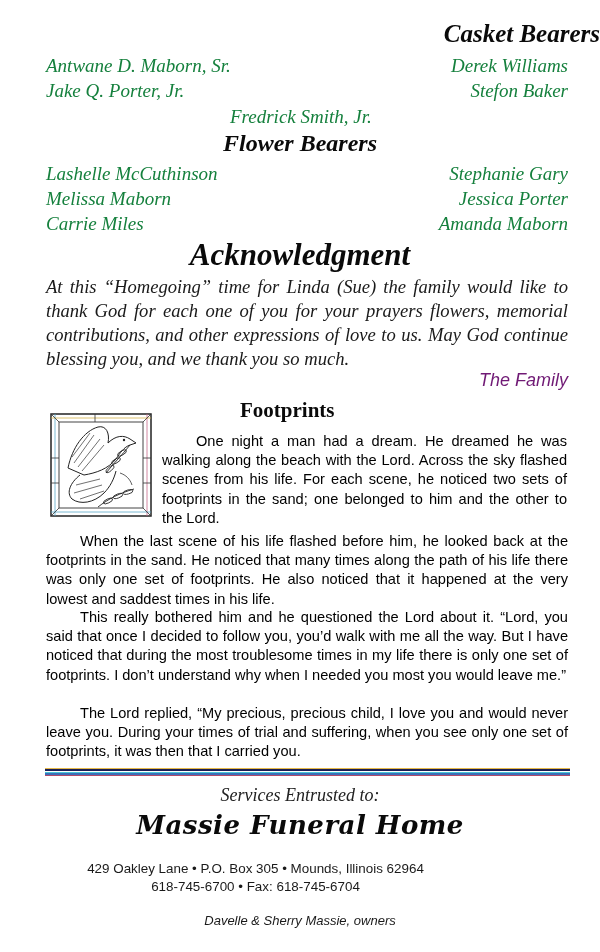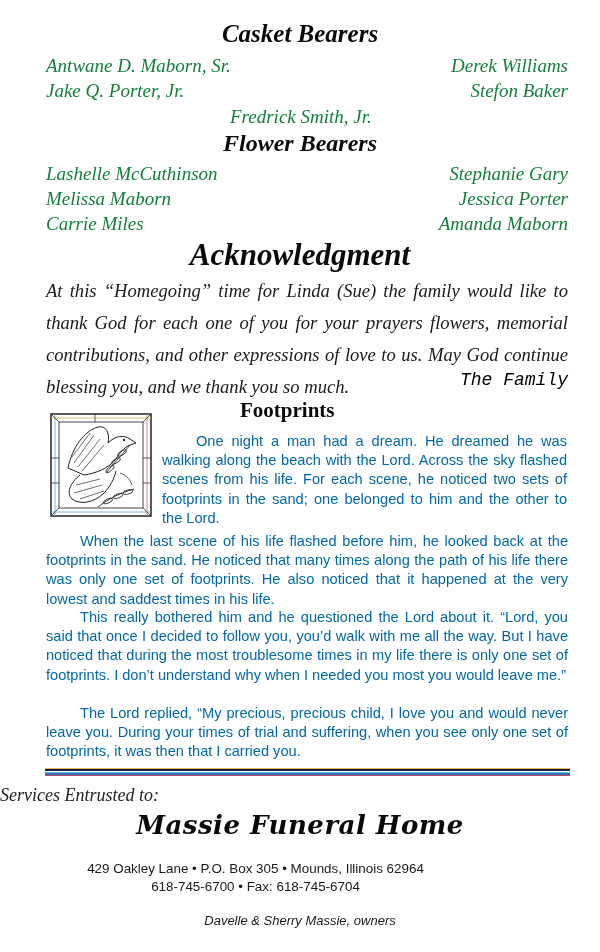--- a/index.html
+++ b/index.html
@@ -1,47 +1,47 @@
 <!DOCTYPE html>
 <html><head>
 <meta charset="utf-8">
 <style>
   html, body { margin: 0; padding: 0; background: #ffffff; }
   body { width: 600px; height: 952px; position: relative; overflow: hidden; color: #111; }
 
   .heading { position: absolute; left: 0; width: 600px; text-align: center; font-family: "Liberation Serif", serif; font-weight: bold; font-style: italic; color: #0a0a0a; }
-  #casket-heading { top: 20px; font-size: 25px; }
+  #casket-heading { top: 20px; font-size: 25px; text-align: right; }
   #flower-heading { top: 130px; font-size: 24px; }
   #ack-heading { top: 237px; font-size: 31px; }
 
   .name { position: absolute; font-family: "Liberation Serif", serif; font-style: italic; font-size: 19px; color: #15803d; white-space: nowrap; }
   .name.left { left: 46px; }
   .name.right { right: 32px; text-align: right; }
   .name.center { left: 230px; }
 
-  #ack-body { position: absolute; left: 46px; top: 275px; width: 522px; font-family: "Liberation Serif", serif; font-style: italic; font-size: 18.6px; line-height: 32px; color: #1a1a1a; text-align: justify; text-align-last: left; }
-  #ack-sign { position: absolute; right: 32px; top: 370px; font-family: Liberation Mono, monospace; font-style: italic; font-size: 18px; color: #000000; }
+  #ack-body { position: absolute; left: 46px; top: 275px; width: 522px; font-family: "Liberation Serif", serif; font-style: italic; font-size: 18.6px; line-height: 24px; color: #1a1a1a; text-align: justify; text-align-last: left; }
+  #ack-sign { position: absolute; right: 32px; top: 370px; font-family: Liberation Sans, sans-serif; font-style: italic; font-size: 18px; color: #701a75; }
 
   #dove { position: absolute; left: 50px; top: 413px; width: 102px; height: 104px; }
   #fp-heading { position: absolute; left: 240px; top: 398px; font-family: "Liberation Serif", serif; font-weight: bold; font-size: 21px; color: #0a0a0a; }
 
-  .fp { position: absolute; font-family: "Liberation Sans", sans-serif; font-size: 14.6px; line-height: 19.2px; color: #0369a1; }
+  .fp { position: absolute; font-family: "Liberation Sans", sans-serif; font-size: 14.6px; line-height: 19.2px; color: #000000; }
   .fp p { margin: 0; text-align: justify; }
   .fp p.indent { text-indent: 34px; }
   #fp-p1 { left: 162px; top: 432px; width: 405px; }
   #fp-p2 { left: 46px; top: 532px; width: 522px; }
   #fp-p3 { left: 46px; top: 608px; width: 522px; }
   #fp-p4 { left: 46px; top: 704px; width: 522px; }
   .fp p.last-left { text-align-last: left; }
 
   #divider { position: absolute; left: 45px; top: 769px; width: 525px; height: 8px; }
   #divider .l1 { position: absolute; left: 0; top: 0; width: 100%; height: 2px; background: #1b1f55; box-shadow: 0 -1px 0 #e5b94a; }
   #divider .l2 { position: absolute; left: 0; top: 4px; width: 100%; height: 2px; background: #3b6fb8; box-shadow: 0 -1px 0 #48c6d8, 0 1px 0 #b04a6a; }
 
-  #services-label { position: absolute; left: 0; width: 600px; top: 785px; text-align: left; font-family: "Liberation Serif", serif; font-style: italic; font-size: 18px; color: #222; }
+  #services-label { position: absolute; left: 0; width: 600px; top: 785px; text-align: center; font-family: "Liberation Serif", serif; font-style: italic; font-size: 18px; color: #222; }
   #home-name { position: absolute; left: 0; width: 600px; top: 810px; text-align: center; font-family: "DejaVu Serif", serif; font-style: italic; font-weight: bold; font-size: 26px; color: #0a0a0a; letter-spacing: 0.5px; }
   #address { position: absolute; left: 0; width: 511px; top: 860px; text-align: center; font-family: "Liberation Sans", sans-serif; font-size: 13.4px; color: #1a1a1a; line-height: 18px; }
   #owners { position: absolute; left: 0; width: 600px; top: 913px; text-align: center; font-family: "Liberation Sans", sans-serif; font-style: italic; font-size: 13px; color: #1a1a1a; }
 </style>
 </head>
 <body>
 
 <div id="casket-heading" class="heading">Casket Bearers</div>
 <div class="name left" style="top:55px">Antwane D. Maborn, Sr.</div>
 <div class="name left" style="top:80px">Jake Q. Porter, Jr.</div>

